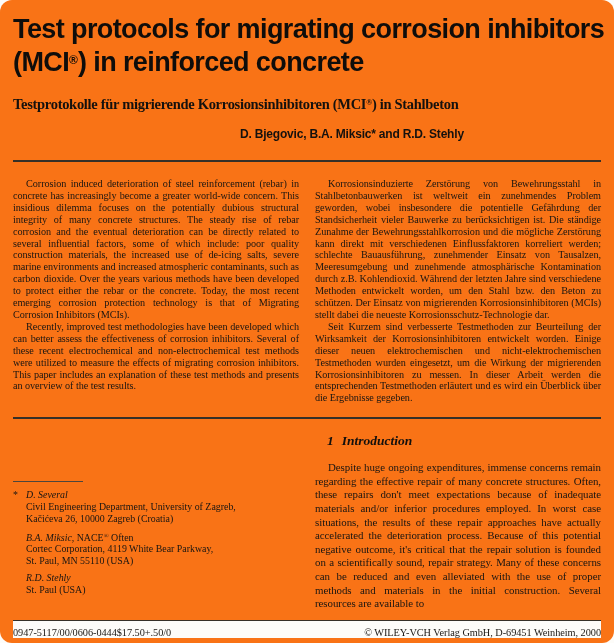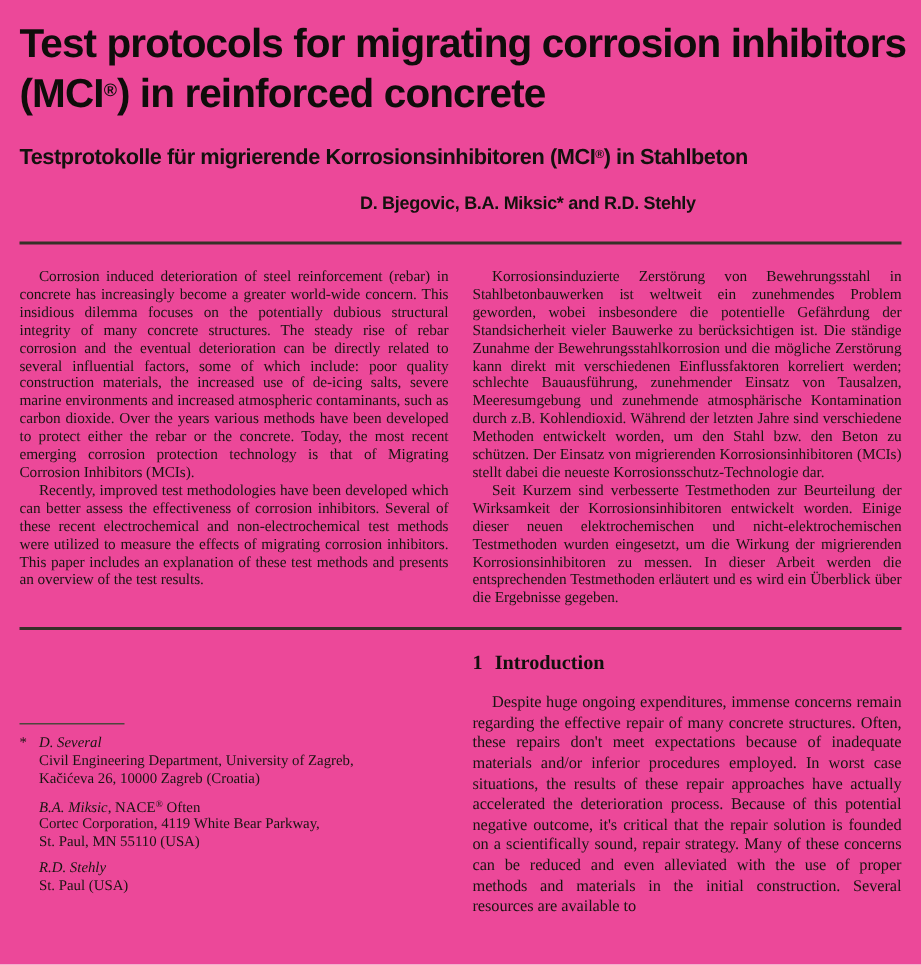--- a/index.html
+++ b/index.html
@@ -1,41 +1,42 @@
 <!DOCTYPE html>
 <html><head>
 <meta charset="utf-8">
 <style>
   html,body { margin:0; padding:0; background:#fdfcf9; }
   .page {
     position:relative;
     width:614px; height:643px;
     box-sizing:border-box;
     padding:0 13px;
-    background:#ec4899;
+    background:#f97316;
     color:#181512;
     font-family:"Liberation Serif", serif;
     overflow:hidden;
+    border-radius:12px;
   }
   
   .title {
     margin:14px 0 0 0;
     font-family:"Liberation Sans", sans-serif;
     font-weight:bold;
     font-size:27px;
     line-height:31px;
     letter-spacing:-0.6px;
     color:#0f0d0b;
     white-space:nowrap;
   }
   .title-line { display:block; }
   sup.reg-title { font-size:12px; vertical-align:7px; letter-spacing:0; }
   .subtitle {
     margin:17px 0 0 0;
-    font-family:Liberation Sans, sans-serif;
+    font-family:Liberation Serif, serif;
     font-weight:bold;
     font-size:14.5px;
     line-height:16px;
     letter-spacing:-0.3px;
     color:#14110e;
     white-space:nowrap;
   }
   sup.reg-sub { font-size:8px; vertical-align:4px; }
   .authors {
     margin:15px 0 0 227px;
@@ -64,24 +65,25 @@
   .lower { display:flex; gap:16px; }
   .fn-col { flex:1 1 0; min-width:0; padding-top:62px; }
   hr.fn-rule { border:none; border-top:1.4px solid #4d463d; width:70px; margin:0 0 7px 0; }
   .fn-entry { display:flex; font-size:9.9px; line-height:11.8px; margin-bottom:5px; }
   .fn-marker { width:13px; flex:none; }
   .fn-body { flex:1; }
   .fn-name { font-style:italic; }
   sup.reg-small { font-size:6.5px; vertical-align:3px; }
   .intro-col { flex:1 1 0; min-width:0; }
   .sec-heading {
-    margin:14px 0 0 0;
+    margin:14px 0 0 12px;
     font-size:13.5px;
     font-weight:bold;
     color:#13100d;
+    font-style:italic;
   }
   .heading-gap { display:inline-block; width:8px; }
   .intro-col p {
     margin:12px 0 0 0;
     font-size:10.9px;
     line-height:13.6px;
     letter-spacing:-0.05px;
     text-align:justify;
     text-indent:13px;
   }
@@ -162,14 +164,21 @@
       </div>
     </div>
 
     <div class="intro-col">
       <h3 class="sec-heading"><span>1</span><span class="heading-gap"></span><span>Introduction</span></h3>
       <p>Despite huge ongoing expenditures, immense concerns remain regarding the effective repair of many concrete structures. Often, these repairs don't meet expectations because of inadequate materials and/or inferior procedures employed. In worst case situations, the results of these repair approaches have actually accelerated the deterioration process. Because of this potential negative outcome, it's critical that the repair solution is founded on a scientifically sound, repair strategy. Many of these concerns can be reduced and even alleviated with the use of proper methods and materials in the initial construction. Several resources are available to</p>
     </div>
 
   </section>
 
+  <footer class="page-footer">
+    <hr class="footer-rule">
+    <div class="footer-row">
+      <span>0947-5117/00/0606-0444$17.50+.50/0</span>
+      <span>© WILEY-VCH Verlag GmbH, D-69451 Weinheim, 2000</span>
+    </div>
+  </footer>
 
 </div>
 
 </body></html>

